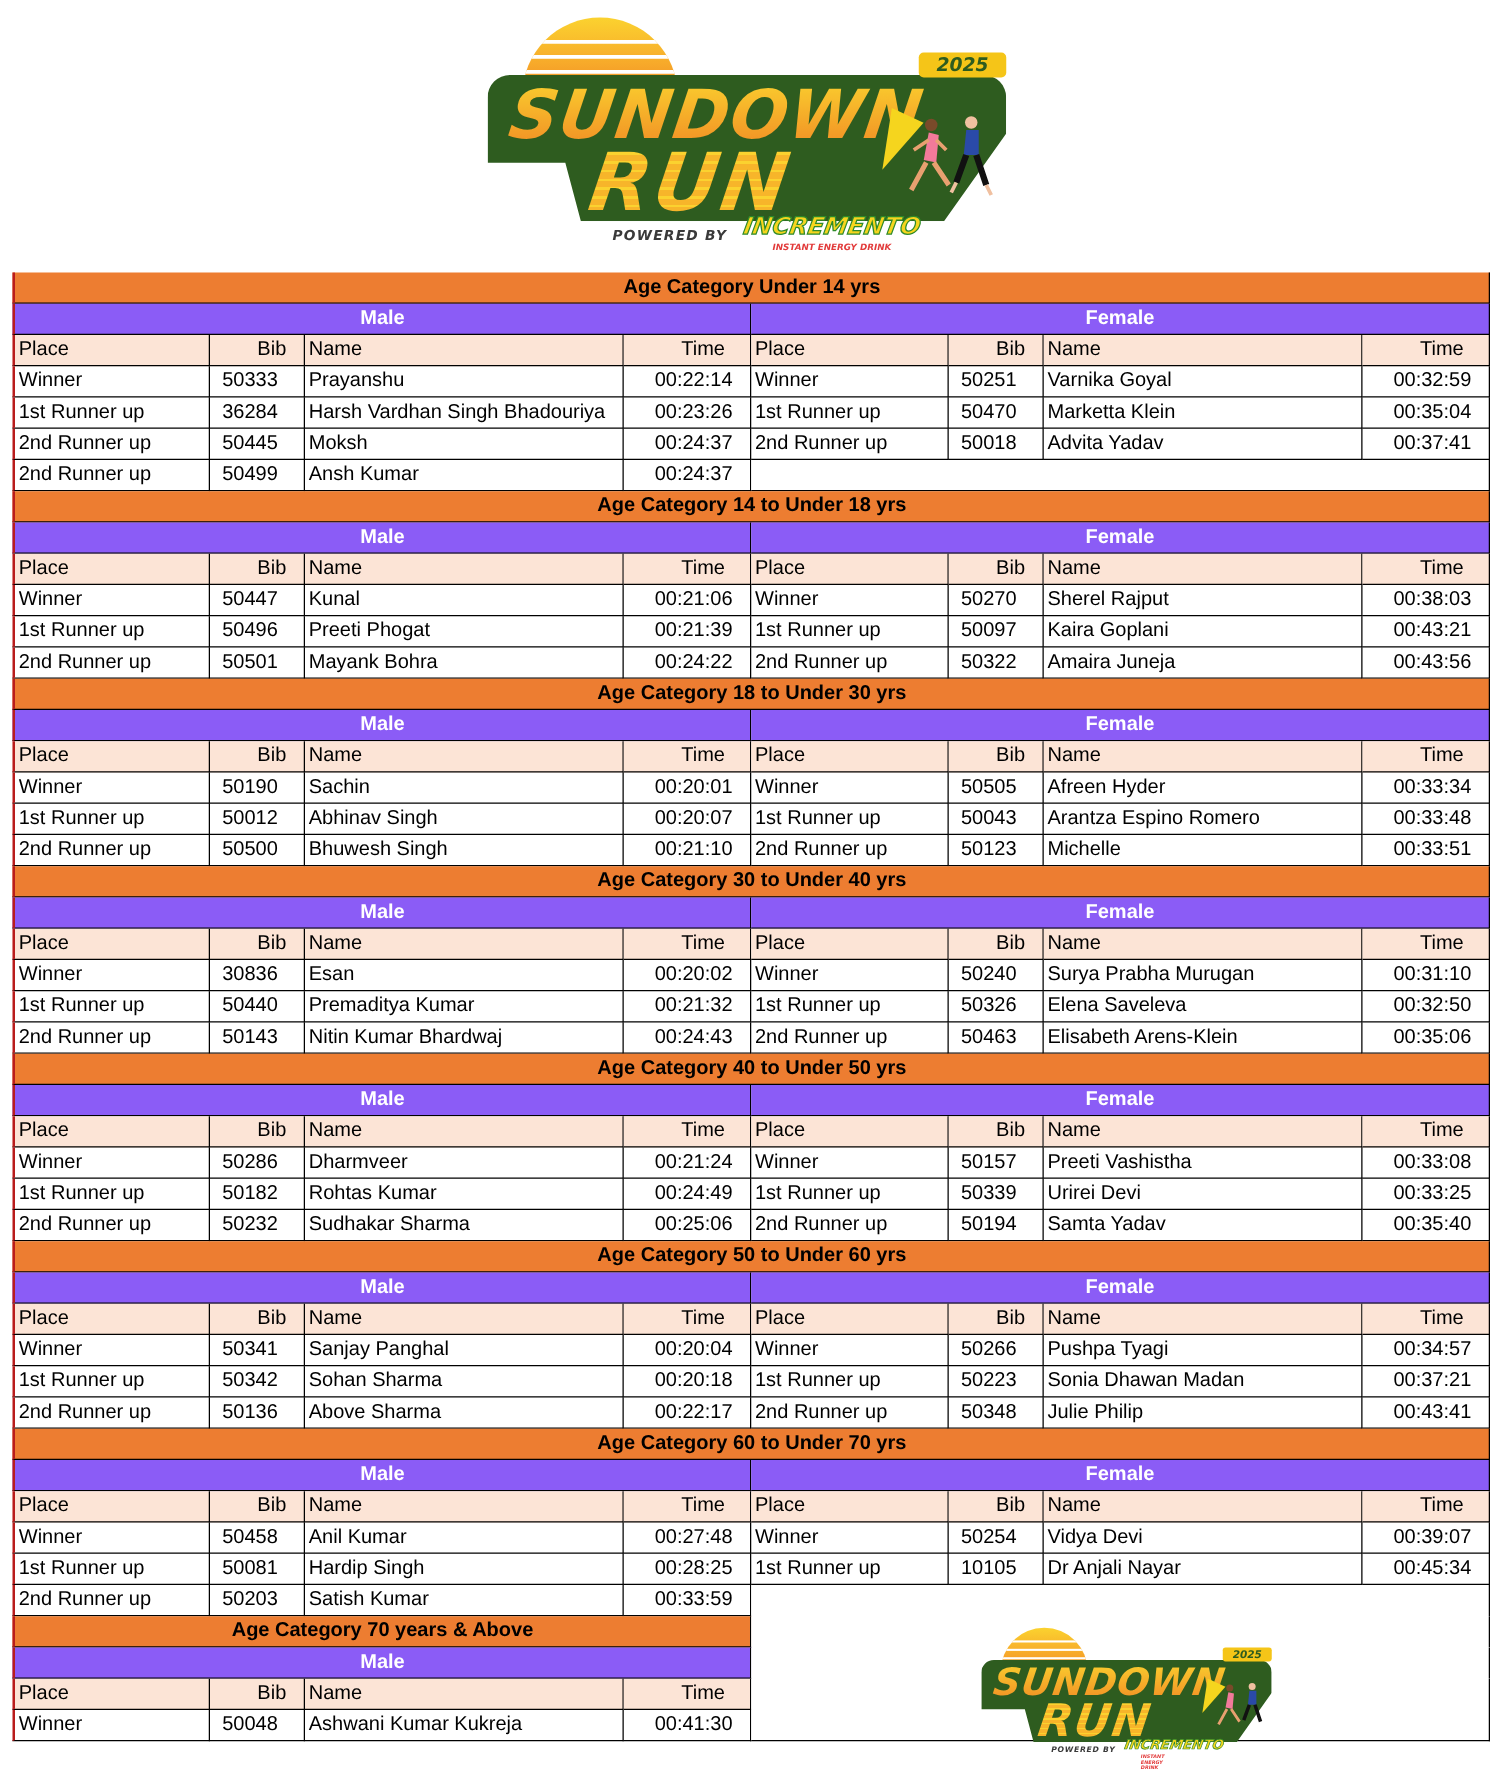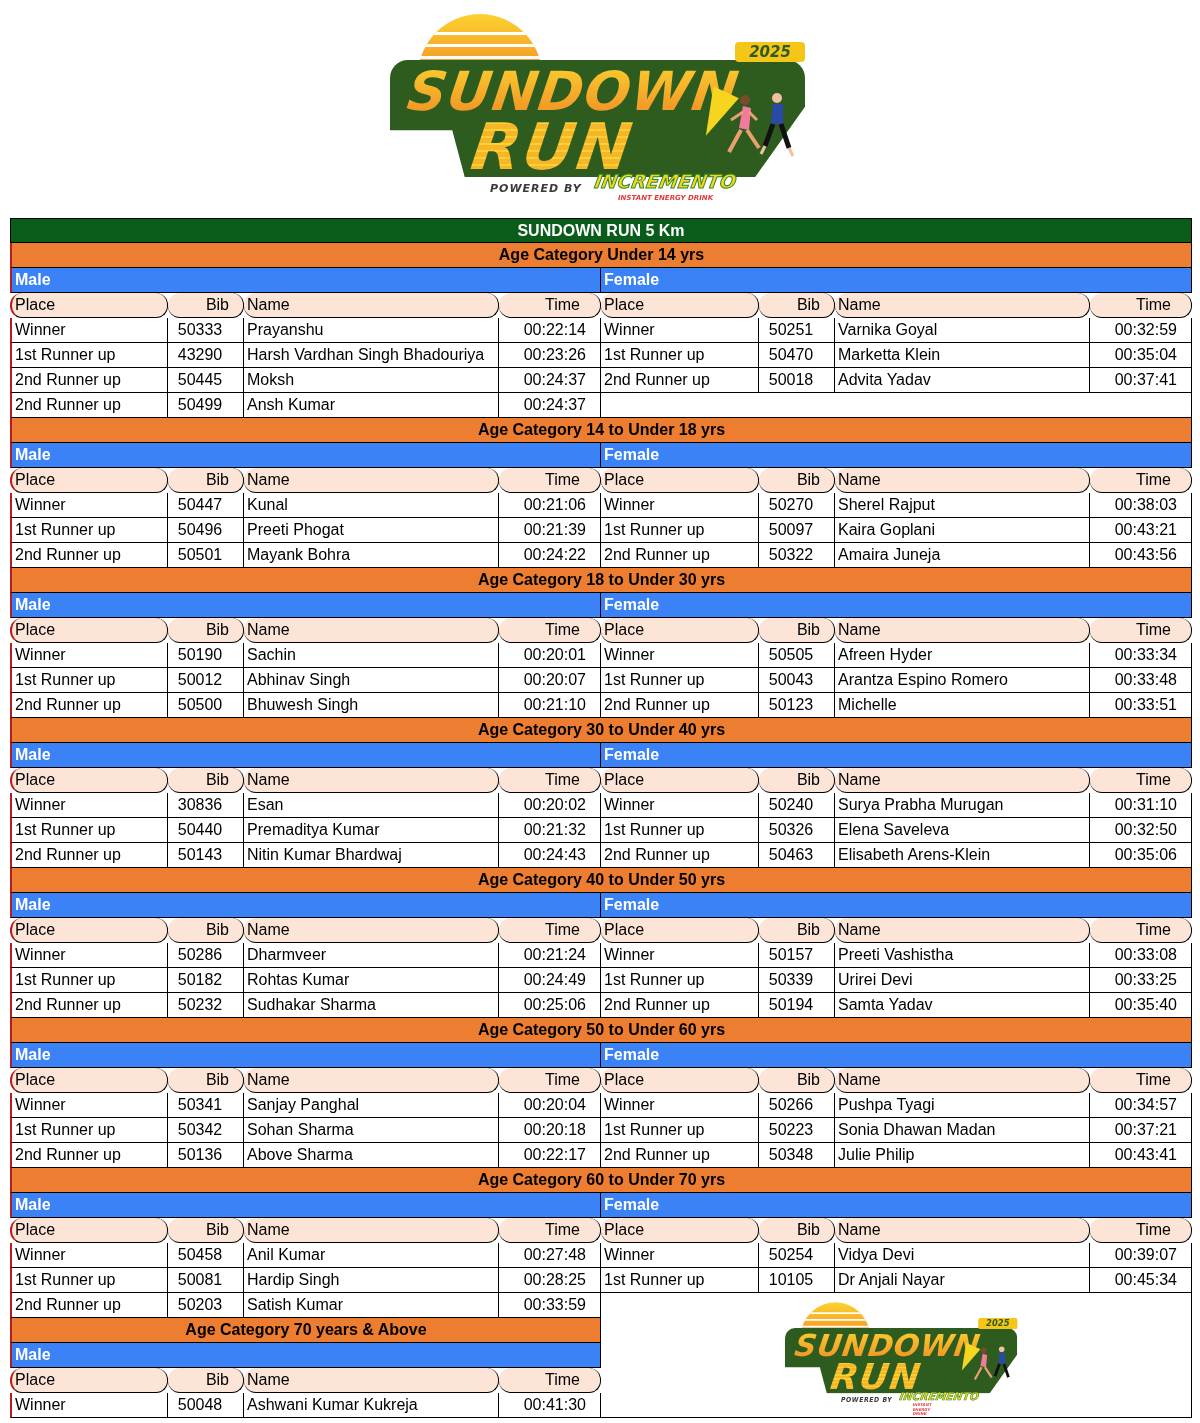--- a/index.html
+++ b/index.html
@@ -36,22 +36,22 @@
   
   .sheet { position: absolute; left: 10px; top: 218px; width: 1182px; }
   .row { display: flex; height: 25px; box-sizing: border-box; }
   .cell { box-sizing: border-box; border-right: 1px solid #000; border-bottom: 1px solid #000;
           font-size: 16px; line-height: 24px; padding: 0 3px; white-space: nowrap; overflow: hidden; }
   .first { border-left: 2px solid #b91c1c; }
   .title { width: 1182px; background: #0a5c1b; color: #fff; font-weight: bold; text-align: center;
            border: 1px solid #000; border-top: 1px solid #000; }
   .cat { width: 1182px; background: #ed7d31; color: #000; font-weight: bold; text-align: center; }
   .cat.half { width: 591px; }
-  .gender { background: #3b82f6; color: #fff; font-weight: bold; width: 591px; }
-  .hdr { background: #fce4d6; border-radius: 12px; }
+  .gender { background: #8b5cf6; color: #fff; font-weight: bold; text-align: center; width: 591px; }
+  .hdr { background: #fce4d6; }
   .c-place { width: 158px; }
   .c-bib { width: 76px; text-align: center; padding-right: 14px; }
   .c-bib.h { text-align: right; }
   .c-name { width: 255px; }
   .c-time { width: 102px; text-align: right; padding-right: 14px; }
   .c-time.h { padding-right: 20px; }
   .blank { width: 591px; background: #fff; }
   .nob { border-bottom: none; }
 </style>
 </head>
@@ -78,23 +78,20 @@
     <path d="M48 14 L46 34 L58 34 L58 14 Z" fill="#2a4aa8"></path>
     <path d="M48 34 L40 56 M56 34 L64 58" stroke="#111" stroke-width="5" fill="none"></path>
     <path d="M40 56 L36 64 M64 58 L68 66" stroke="#f0c0a0" stroke-width="3" fill="none"></path>
   </svg>
   <div class="powered">POWERED BY</div>
   <div class="brand">INCREMENTO</div>
   <div class="tag">INSTANT ENERGY DRINK</div>
 </div>
 
 <div class="sheet" id="sheet">
-  <div class="row">
-    <div class="cell title">SUNDOWN RUN  5 Km</div>
-  </div>
   <div id="cats">
       <div class="row">
         <div class="cell cat first">Age Category Under 14 yrs</div>
       </div>
       <div class="row">
         <div class="cell gender first">Male</div>
         <div class="cell gender">Female</div>
       </div>
       <div class="row">
         <div class="cell hdr c-place first">Place</div>
@@ -111,21 +108,21 @@
         <div class="cell c-bib">50333</div>
         <div class="cell c-name">Prayanshu</div>
         <div class="cell c-time">00:22:14</div>
         <div class="cell c-place">Winner</div>
         <div class="cell c-bib">50251</div>
         <div class="cell c-name">Varnika Goyal</div>
         <div class="cell c-time">00:32:59</div>
       </div>
       <div class="row">
         <div class="cell c-place first">1st Runner up</div>
-        <div class="cell c-bib">43290</div>
+        <div class="cell c-bib">36284</div>
         <div class="cell c-name">Harsh Vardhan Singh Bhadouriya</div>
         <div class="cell c-time">00:23:26</div>
         <div class="cell c-place">1st Runner up</div>
         <div class="cell c-bib">50470</div>
         <div class="cell c-name">Marketta Klein</div>
         <div class="cell c-time">00:35:04</div>
       </div>
       <div class="row">
         <div class="cell c-place first">2nd Runner up</div>
         <div class="cell c-bib">50445</div>

